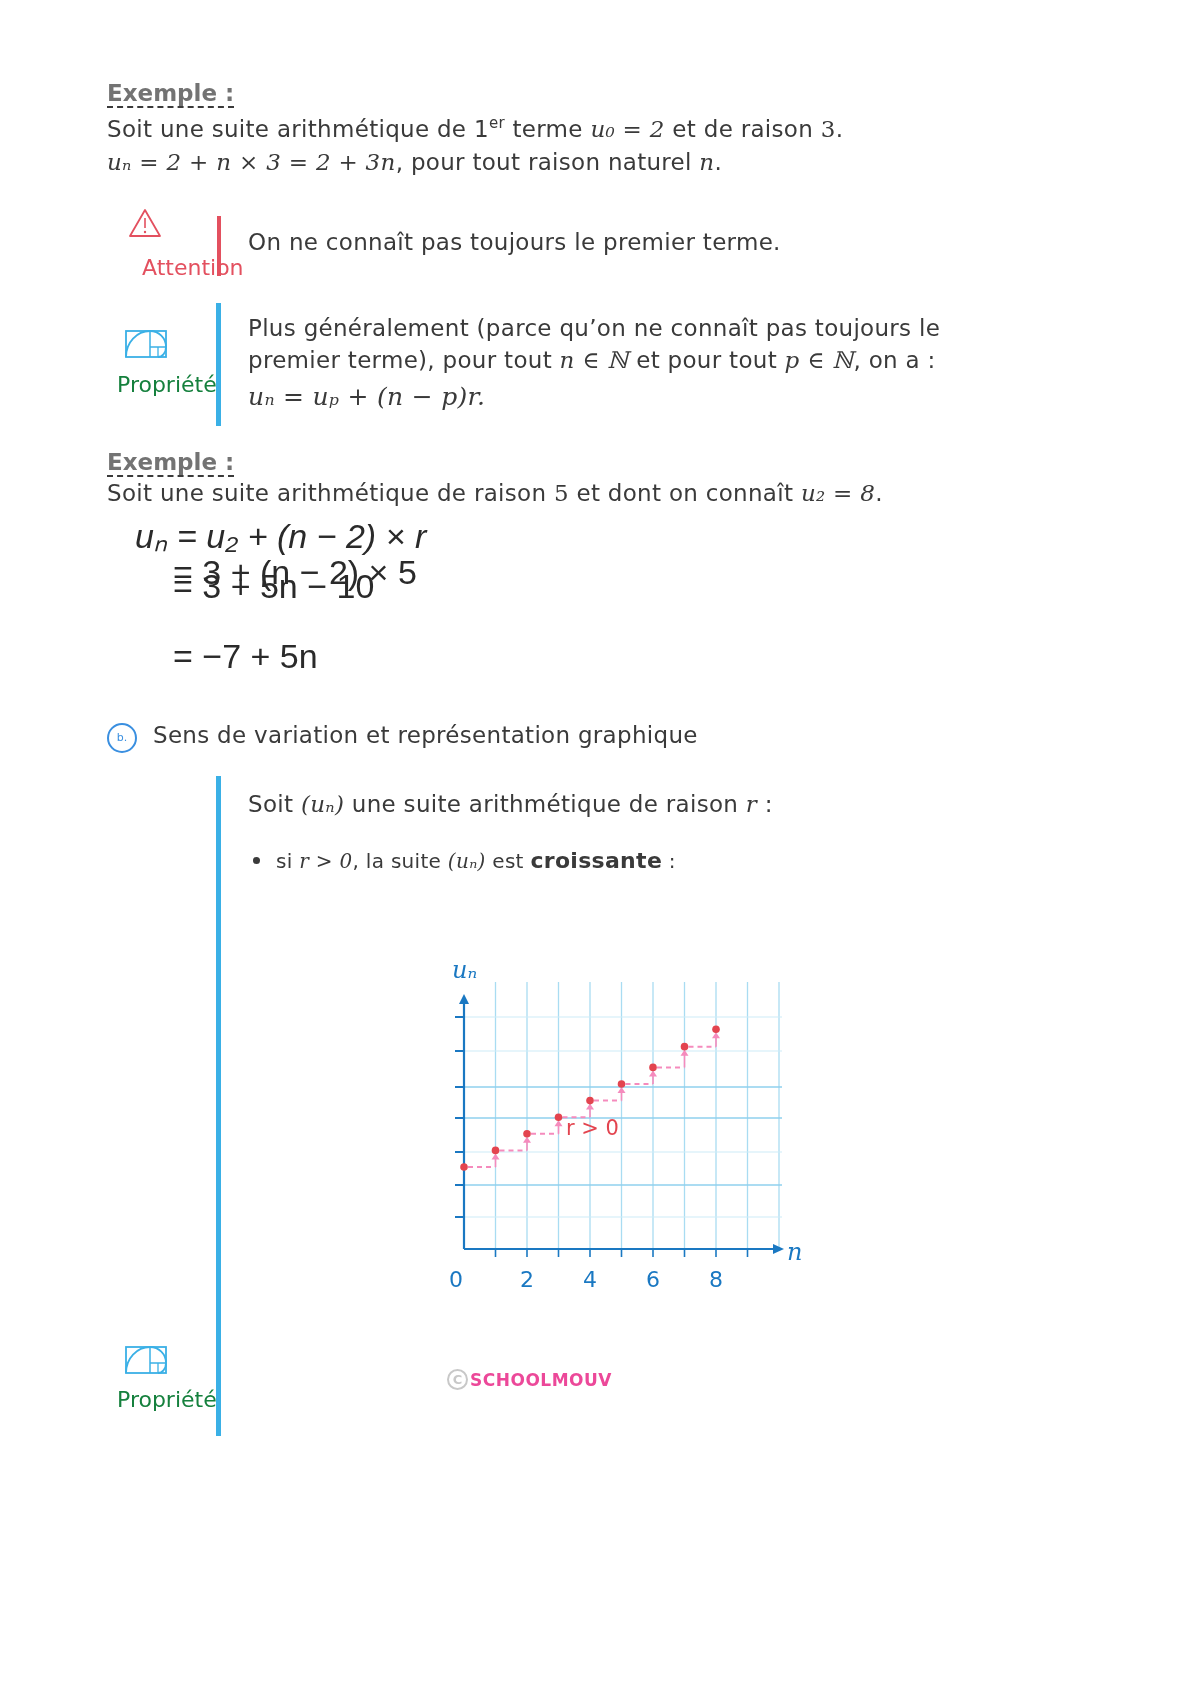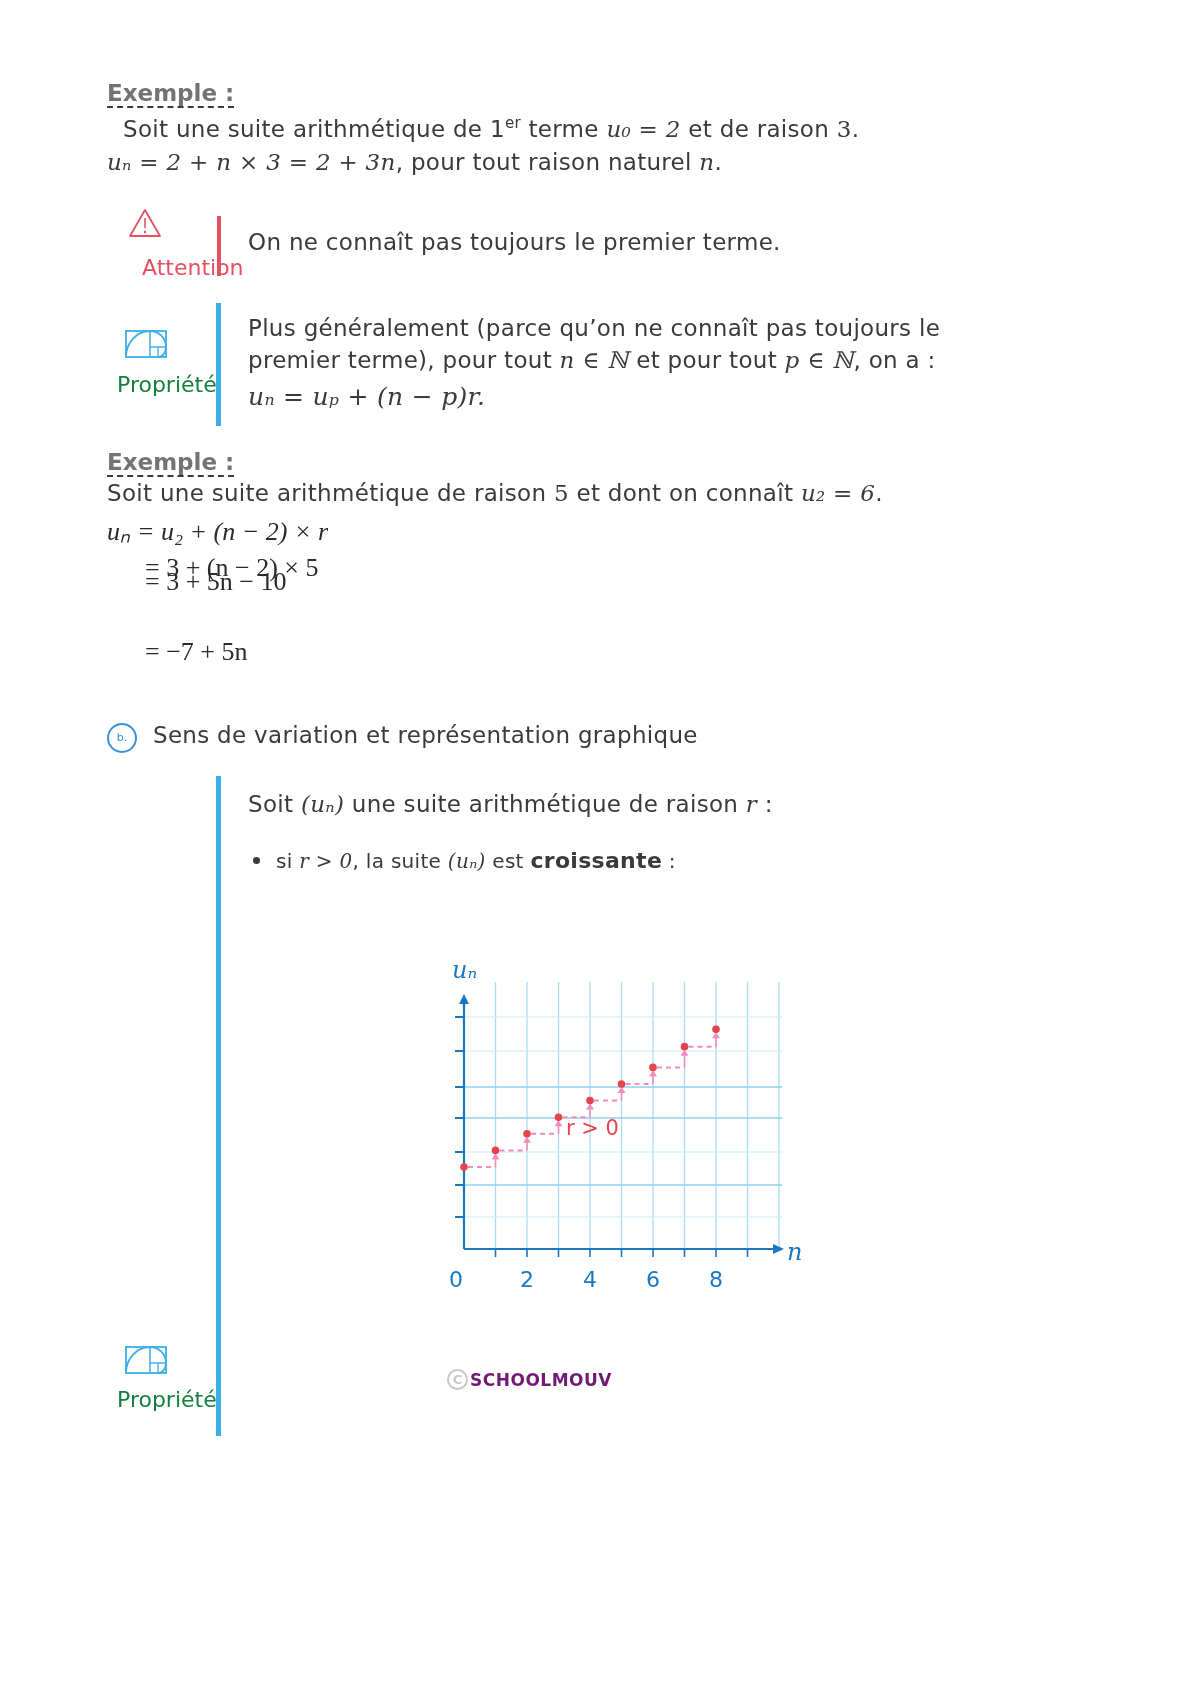--- a/index.html
+++ b/index.html
@@ -7,31 +7,31 @@
   .abs { position:absolute; }
   .txt { font-size:23px; letter-spacing:0.3px; color:#3a3a3a; white-space:nowrap; }
   .math { font-family:"DejaVu Serif", serif; font-style:italic; }
   .mathr { font-family:"DejaVu Serif", serif; font-style:normal; }
   .heading { font-size:23px; font-weight:bold; color:#737373; border-bottom:2px dashed #3a3a3a; padding-bottom:0px; line-height:26px; }
   .label-red { color:#e3505f; font-size:22px; }
   .label-blue { color:#15803d; font-size:22px;margin-left:10px; }
   .bar-red { background:#e3505f; width:4px; }
   .bar-blue { background:#3ab0e6; width:5px; }
   sup { font-size:15px; }
-  .eqline { font-family:Liberation Serif, serif; font-size:26px; color:#2a2a2a; white-space:nowrap; }
+  .eqline { font-family:Liberation Sans, sans-serif; font-size:34px; color:#2a2a2a; white-space:nowrap;margin-left:28px; }
   .circle-b { width:30px; height:30px; border:2.5px solid #3a8fe0; border-radius:50%; box-sizing:border-box; color:#3a8fe0; font-size:11px; text-align:center; line-height:25px; }
   .bullet-dot { width:7px; height:7px; border-radius:50%; background:#3a3a3a; }
   .small { font-size:20px; }
-  .watermark { color:#701a75; font-weight:bold; font-size:17px; font-family:"DejaVu Sans", sans-serif; letter-spacing:0.5px; }
+  .watermark { color:#ec4899; font-weight:bold; font-size:17px; font-family:"DejaVu Sans", sans-serif; letter-spacing:0.5px; }
 </style>
 </head>
 <body>
 
 <div class="abs heading" style="left:107px;top:80px;">Exemple :</div>
-<div class="abs txt" style="left:123px;top:114px;">
+<div class="abs txt" style="left:107px;top:114px;">
   <span>Soit une suite arithmétique de 1</span><sup>er</sup><span> terme </span><span class="math">u₀ = 2</span><span> et de raison </span><span class="mathr">3</span><span>.</span>
 </div>
 <div class="abs txt" style="left:107px;top:149px;">
   <span class="math">uₙ = 2 + n × 3 = 2 + 3n</span><span>, pour tout raison naturel </span><span class="math">n</span><span>.</span>
 </div>
 
 <div class="abs" style="left:128px;top:208px;">
   <svg width="34" height="30" viewBox="0 0 34 30">
       <path d="M17 2 L32 28 L2 28 Z" fill="none" stroke="#e3505f" stroke-width="1.8" stroke-linejoin="round"></path>
       <line x1="17" y1="10" x2="17" y2="20" stroke="#e3505f" stroke-width="1.6"></line>
@@ -54,21 +54,21 @@
 <div class="abs label-blue" style="left:107px;top:372px;">Propriété</div>
 <div class="abs bar-blue" style="left:216px;top:303px;height:123px;"></div>
 <div class="abs txt" style="left:248px;top:315px;">Plus généralement (parce qu’on ne connaît pas toujours le</div>
 <div class="abs txt" style="left:248px;top:347px;">
   <span>premier terme), pour tout </span><span class="math">n ∈ ℕ</span><span> et pour tout </span><span class="math">p ∈ ℕ</span><span>, on a :</span>
 </div>
 <div class="abs txt math" style="left:248px;top:382px;font-size:25px;">uₙ = uₚ + (n − p)r.</div>
 
 <div class="abs heading" style="left:107px;top:449px;">Exemple :</div>
 <div class="abs txt" style="left:107px;top:480px;">
-  <span>Soit une suite arithmétique de raison </span><span class="mathr">5</span><span> et dont on connaît </span><span class="math">u₂ = 6</span><span>.</span>
+  <span>Soit une suite arithmétique de raison </span><span class="mathr">5</span><span> et dont on connaît </span><span class="math">u₂ = 8</span><span>.</span>
 </div>
 <div class="abs eqline math" style="left:107px;top:512px;">uₙ = u₂ + (n − 2) × r</div>
 <div class="abs eqline" style="left:145px;top:553px;">= 3 + (n − 2) × 5</div>
 <div class="abs eqline" style="left:145px;top:567px;">= 3 + 5n − 10</div>
 <div class="abs eqline" style="left:145px;top:637px;">= −7 + 5n</div>
 
 <div class="abs circle-b" style="left:107px;top:723px;">b.</div>
 <div class="abs txt" style="left:153px;top:722px;">Sens de variation et représentation graphique</div>
 
 <div class="abs bar-blue" style="left:216px;top:776px;height:660px;"></div>

